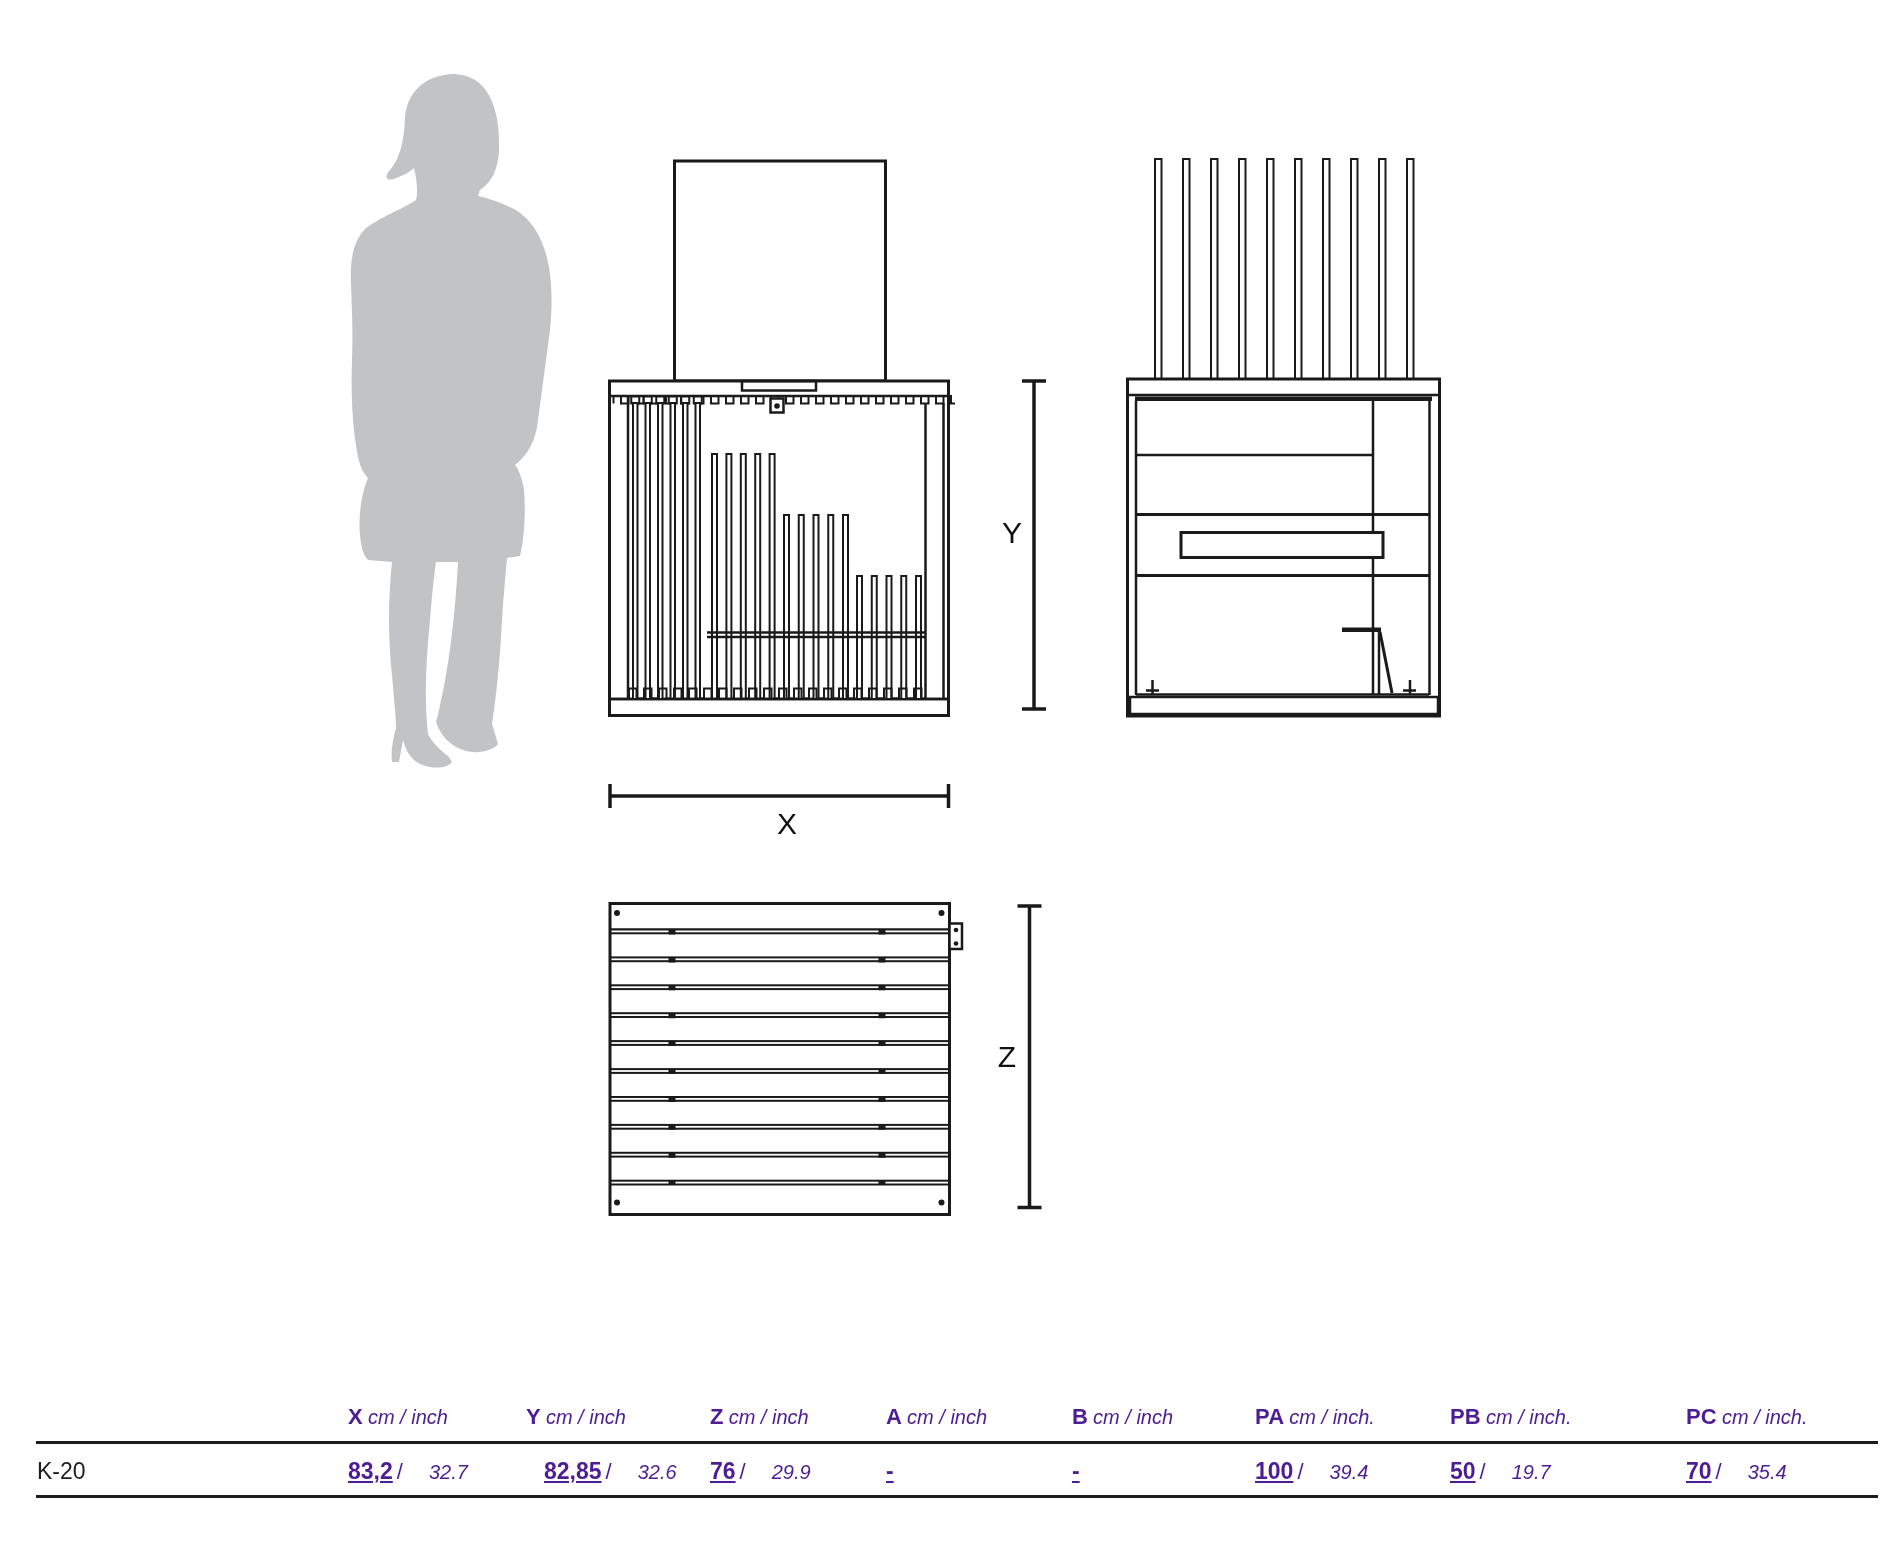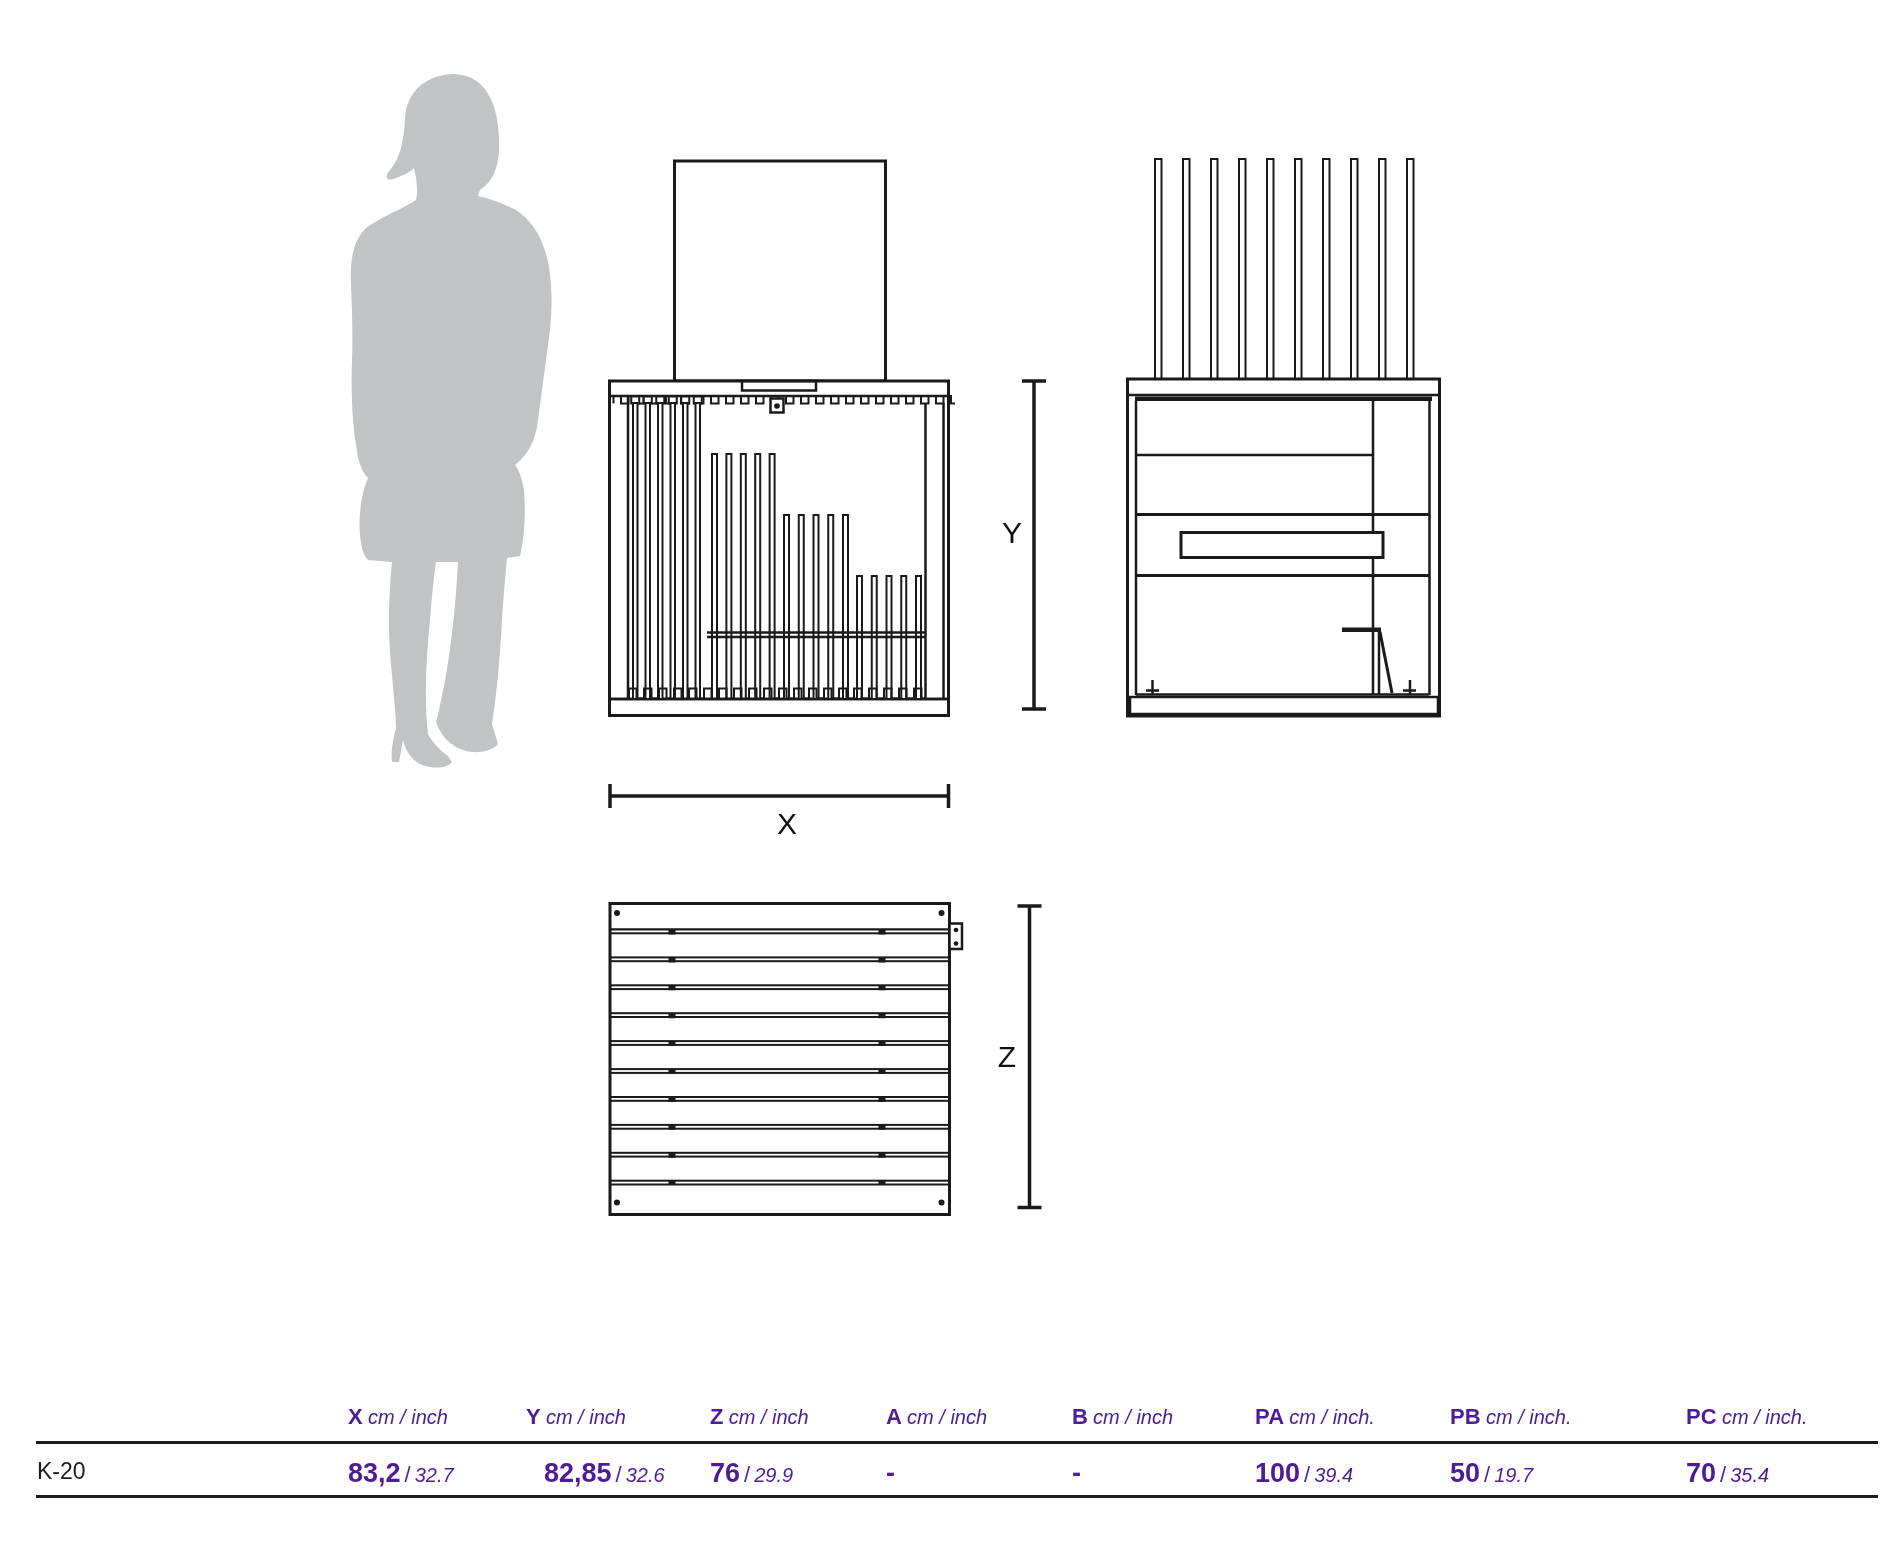--- a/index.html
+++ b/index.html
@@ -12,23 +12,23 @@
   .wh{fill:#ffffff;}
   .blk{fill:#1a1a1a;stroke:none;}
   .dimlab{font-family:"Liberation Sans",sans-serif;font-size:30px;fill:#111111;}
   
   .rule{position:absolute;left:36px;width:1842px;height:3px;background:#1d1d1b;}
   .th,.td{position:absolute;white-space:nowrap;color:#4c1d95;}
   .th{top:1404px;}
   .td{top:1458px;}
   .th b{font-weight:bold;font-size:22px;font-style:normal;letter-spacing:.2px;}
   .th i{font-style:italic;font-weight:400;font-size:20px;margin-left:5px;}
-  .td b{font-weight:bold;font-size:27px;}
+  .td b{font-weight:bold;font-size:23px;text-decoration:underline;}
   .td .sep{font-weight:400;font-size:22px;margin:0 4px;}
-  .td i{font-style:italic;font-weight:400;font-size:20px;}
+  .td i{font-style:italic;font-weight:400;font-size:20px;margin-left:22px;}
   .rowname{position:absolute;left:37px;top:1458px;font-weight:normal;font-size:23px;color:#1d1d1b;}
 </style>
 </head>
 <body>
 
 <div class="canvas">
 
   <svg class="abs" style="left:340px;top:66px" width="220" height="710" viewBox="340 66 220 710">
     <path fill="#c1c3c5" d="
       M 452 74

